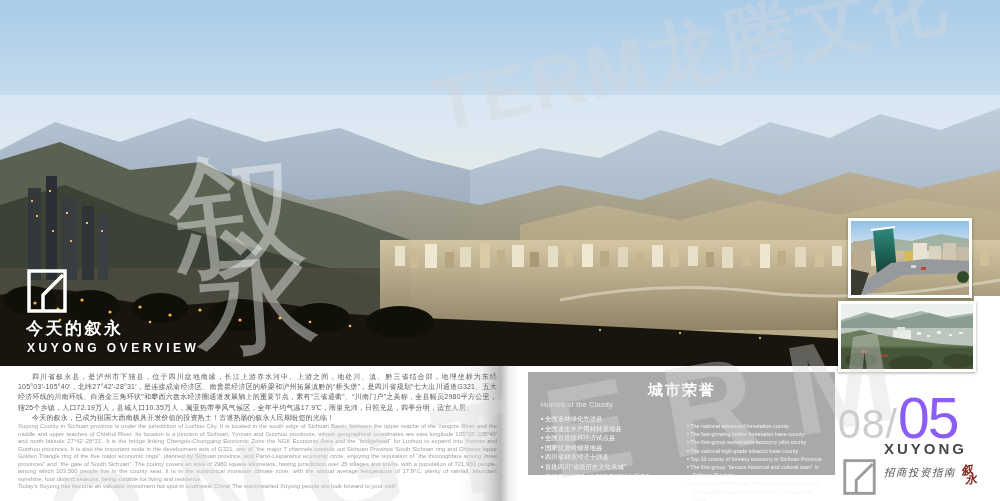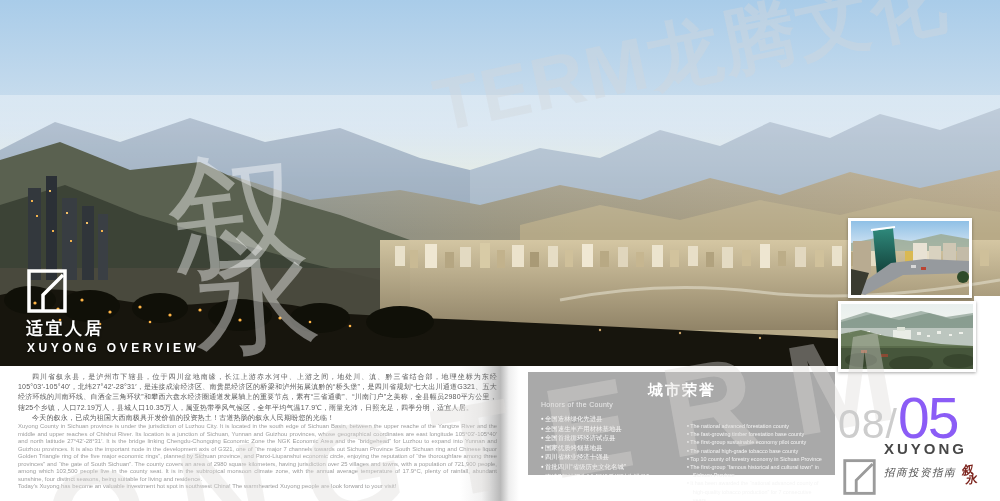--- a/index.html
+++ b/index.html
@@ -202,21 +202,21 @@
 
   <div class="callig" id="callig-1">叙</div>
   <div class="callig" id="callig-2">永</div>
 
   <div id="header-logo">
     <svg width="40" height="44" viewBox="0 0 40 44">
       <rect x="2" y="2" width="36" height="40" fill="none" stroke="#ffffff" stroke-width="3.5"></rect>
       <path d="M36,6 L16,26 L16,42" fill="none" stroke="#ffffff" stroke-width="3.5"></path>
     </svg>
   </div>
-  <div id="title-cn">适宜人居</div>
+  <div id="title-cn">今天的叙永</div>
   <div id="title-en">XUYONG OVERVIEW</div>
 
   <div id="intro">
     <p class="cn-para" id="intro-cn-1">四川省叙永县，是泸州市下辖县，位于四川盆地南缘，长江上游赤水河中、上游之间，地处川、滇、黔三省结合部，地理坐标为东经105°03′-105°40′，北纬27°42′-28°31′，是连接成渝经济区、南贵昆经济区的桥梁和泸州拓展滇黔的“桥头堡”，是四川省规划“七大出川通道G321、五大经济环线的川南环线、白酒金三角环状”和攀西六盘水经济圈通道发展轴上的重要节点，素有“三省通衢”、“川南门户”之美称，全县幅员2980平方公里，辖25个乡镇，人口72.19万人，县城人口10.35万人，属亚热带季风气候区，全年平均气温17.9℃，雨量充沛，日照充足，四季分明，适宜人居。</p>
     <p class="cn-para" id="intro-cn-2">今天的叙永，已成为祖国大西南极具开发价值的投资热土！古道热肠的叙永人民期盼您的光临！</p>
     <p class="en-para" id="intro-en-1">Xuyong County in Sichuan province is under the jurisdiction of Luzhou City. It is located in the south edge of Sichuan Basin, between the upper reache of the Yangtze River and the middle and upper reaches of Chishui River. Its location is a junction of Sichuan, Yunnan and Guizhou provinces, whose geographical coordinates are east longitude 105°03′-105°40′ and north latitude 27°42′-28°31′. It is the bridge linking Chengdu-Chongqing Economic Zone the NGK Economic Area and the “bridgehead” for Luzhou to expand into Yunnan and Guizhou provinces. It is also the important node in the development axis of G321, one of “the major 7 channels towards out Sichuan Province South Sichuan ring and Chinese liquor Golden Triangle ring of the five major economic rings”, planned by Sichuan province, and Panxi-Liupanshui economic circle, enjoying the reputation of “the thoroughfare among three provinces” and “the gate of South Sichuan”. The county covers an area of 2980 square kilometers, having jurisdiction over 25 villages and towns, with a population of 721,900 people, among which 103,500 people live in the county seat. It is in the subtropical monsoon climate zone, with the annual average temperature of 17.9°C, plenty of rainfall, abundant sunshine, four distinct seasons, being suitable for living and residence.</p>
     <p class="en-para" id="intro-en-2">Today's Xuyong has become an valuable investment hot spot in southwest China! The warmhearted Xuyong people are look forward to your visit!</p>
   </div>
 
   <div id="gutter"></div>

